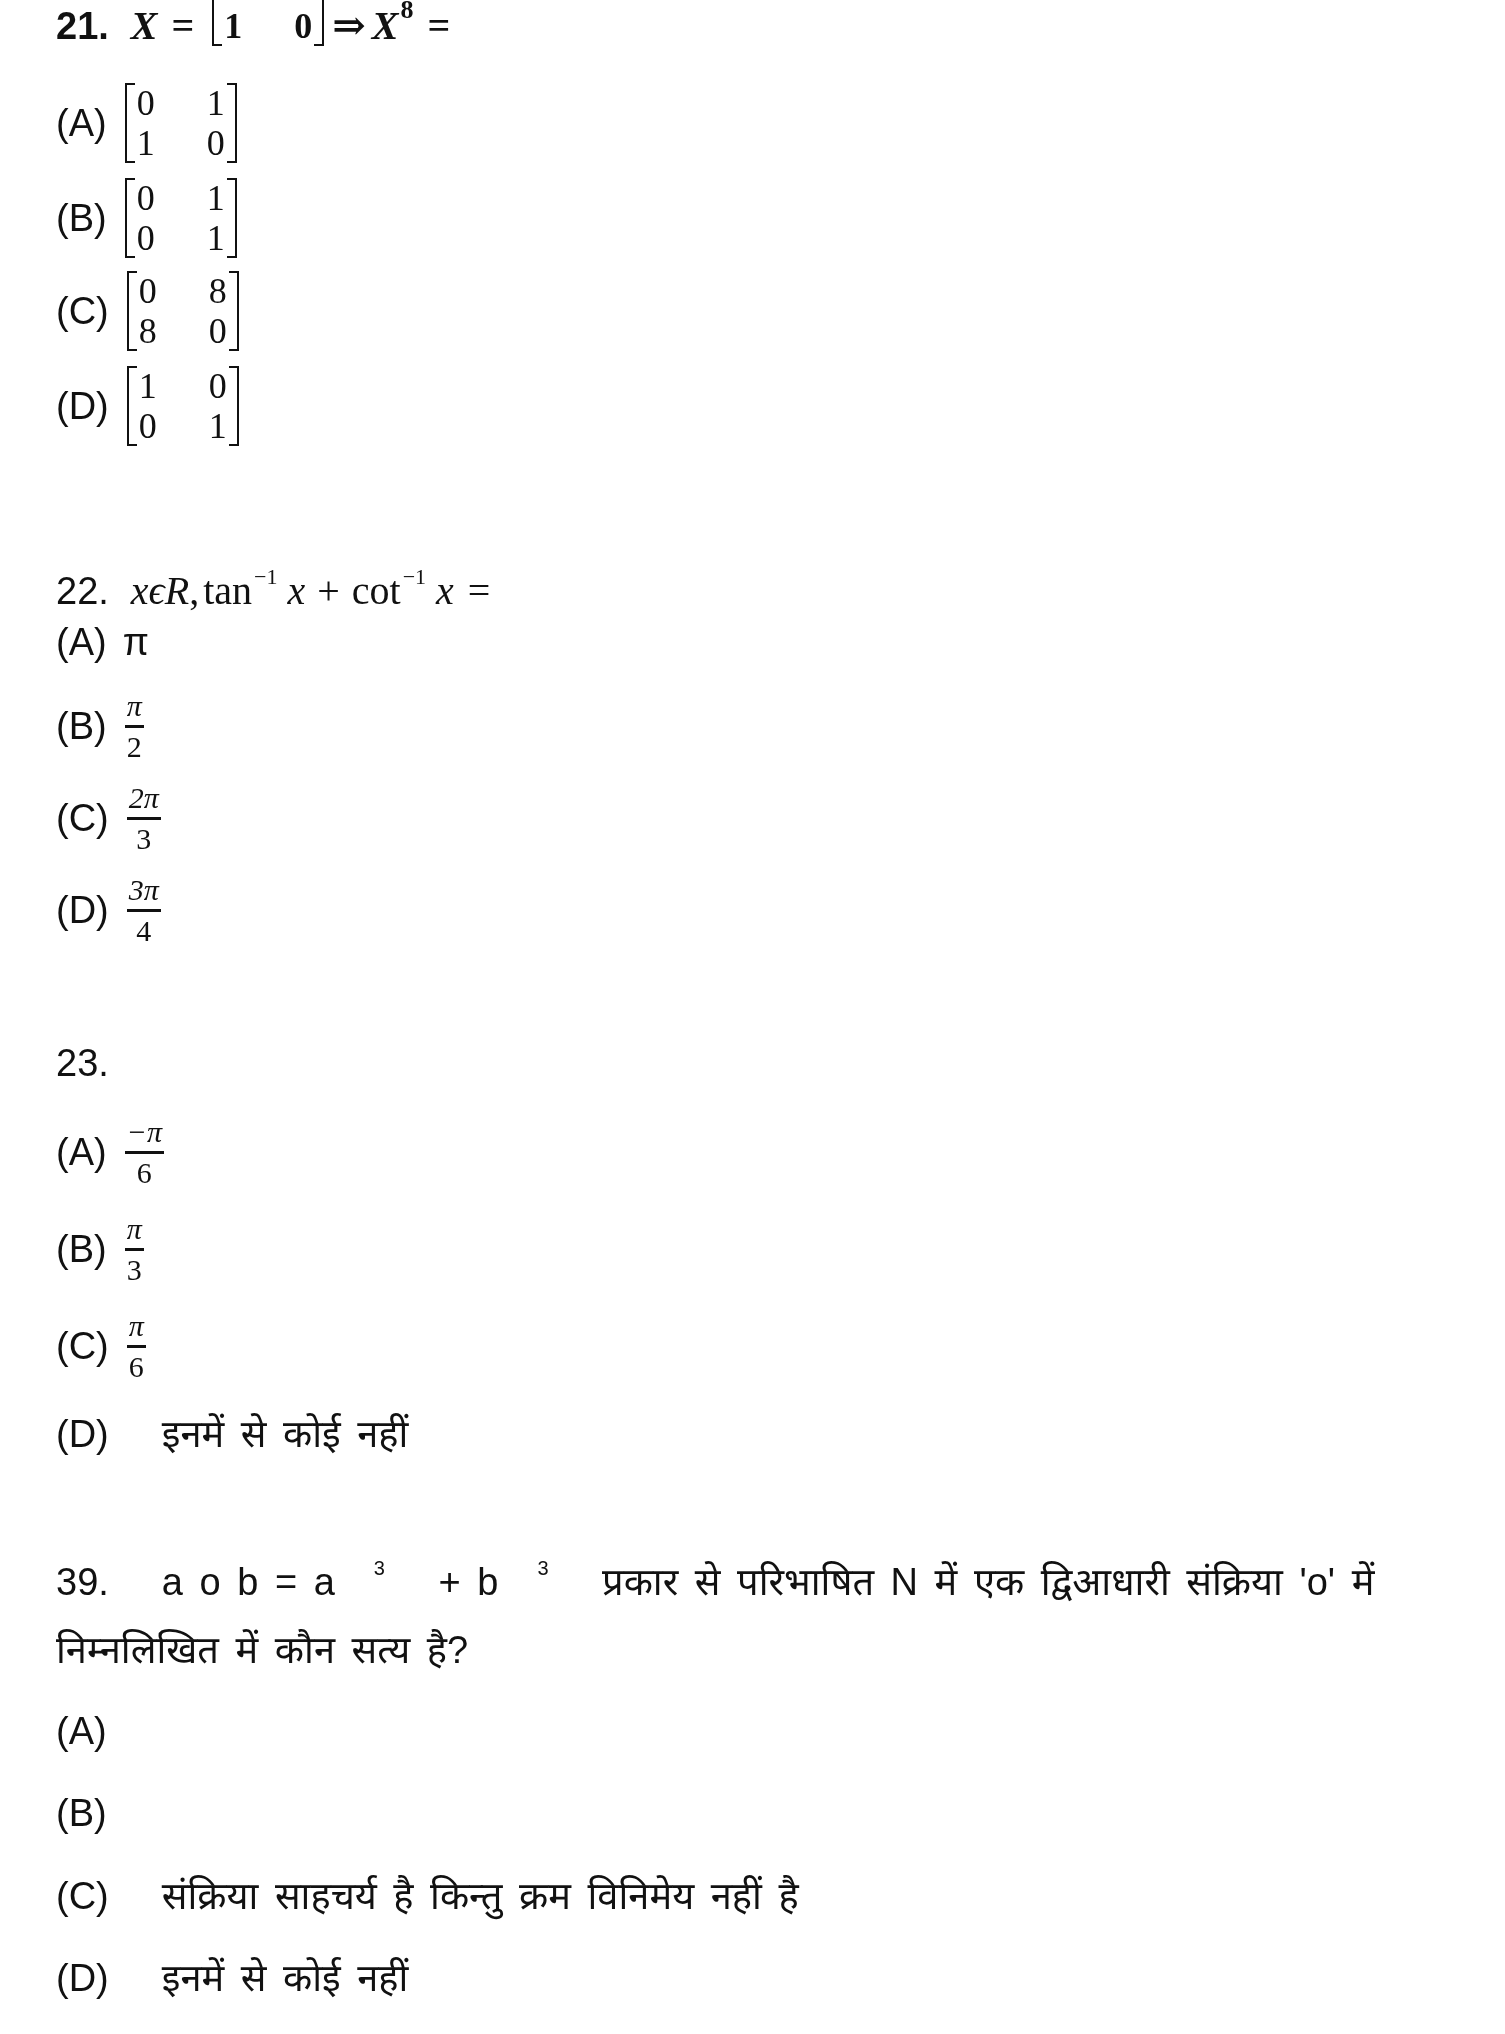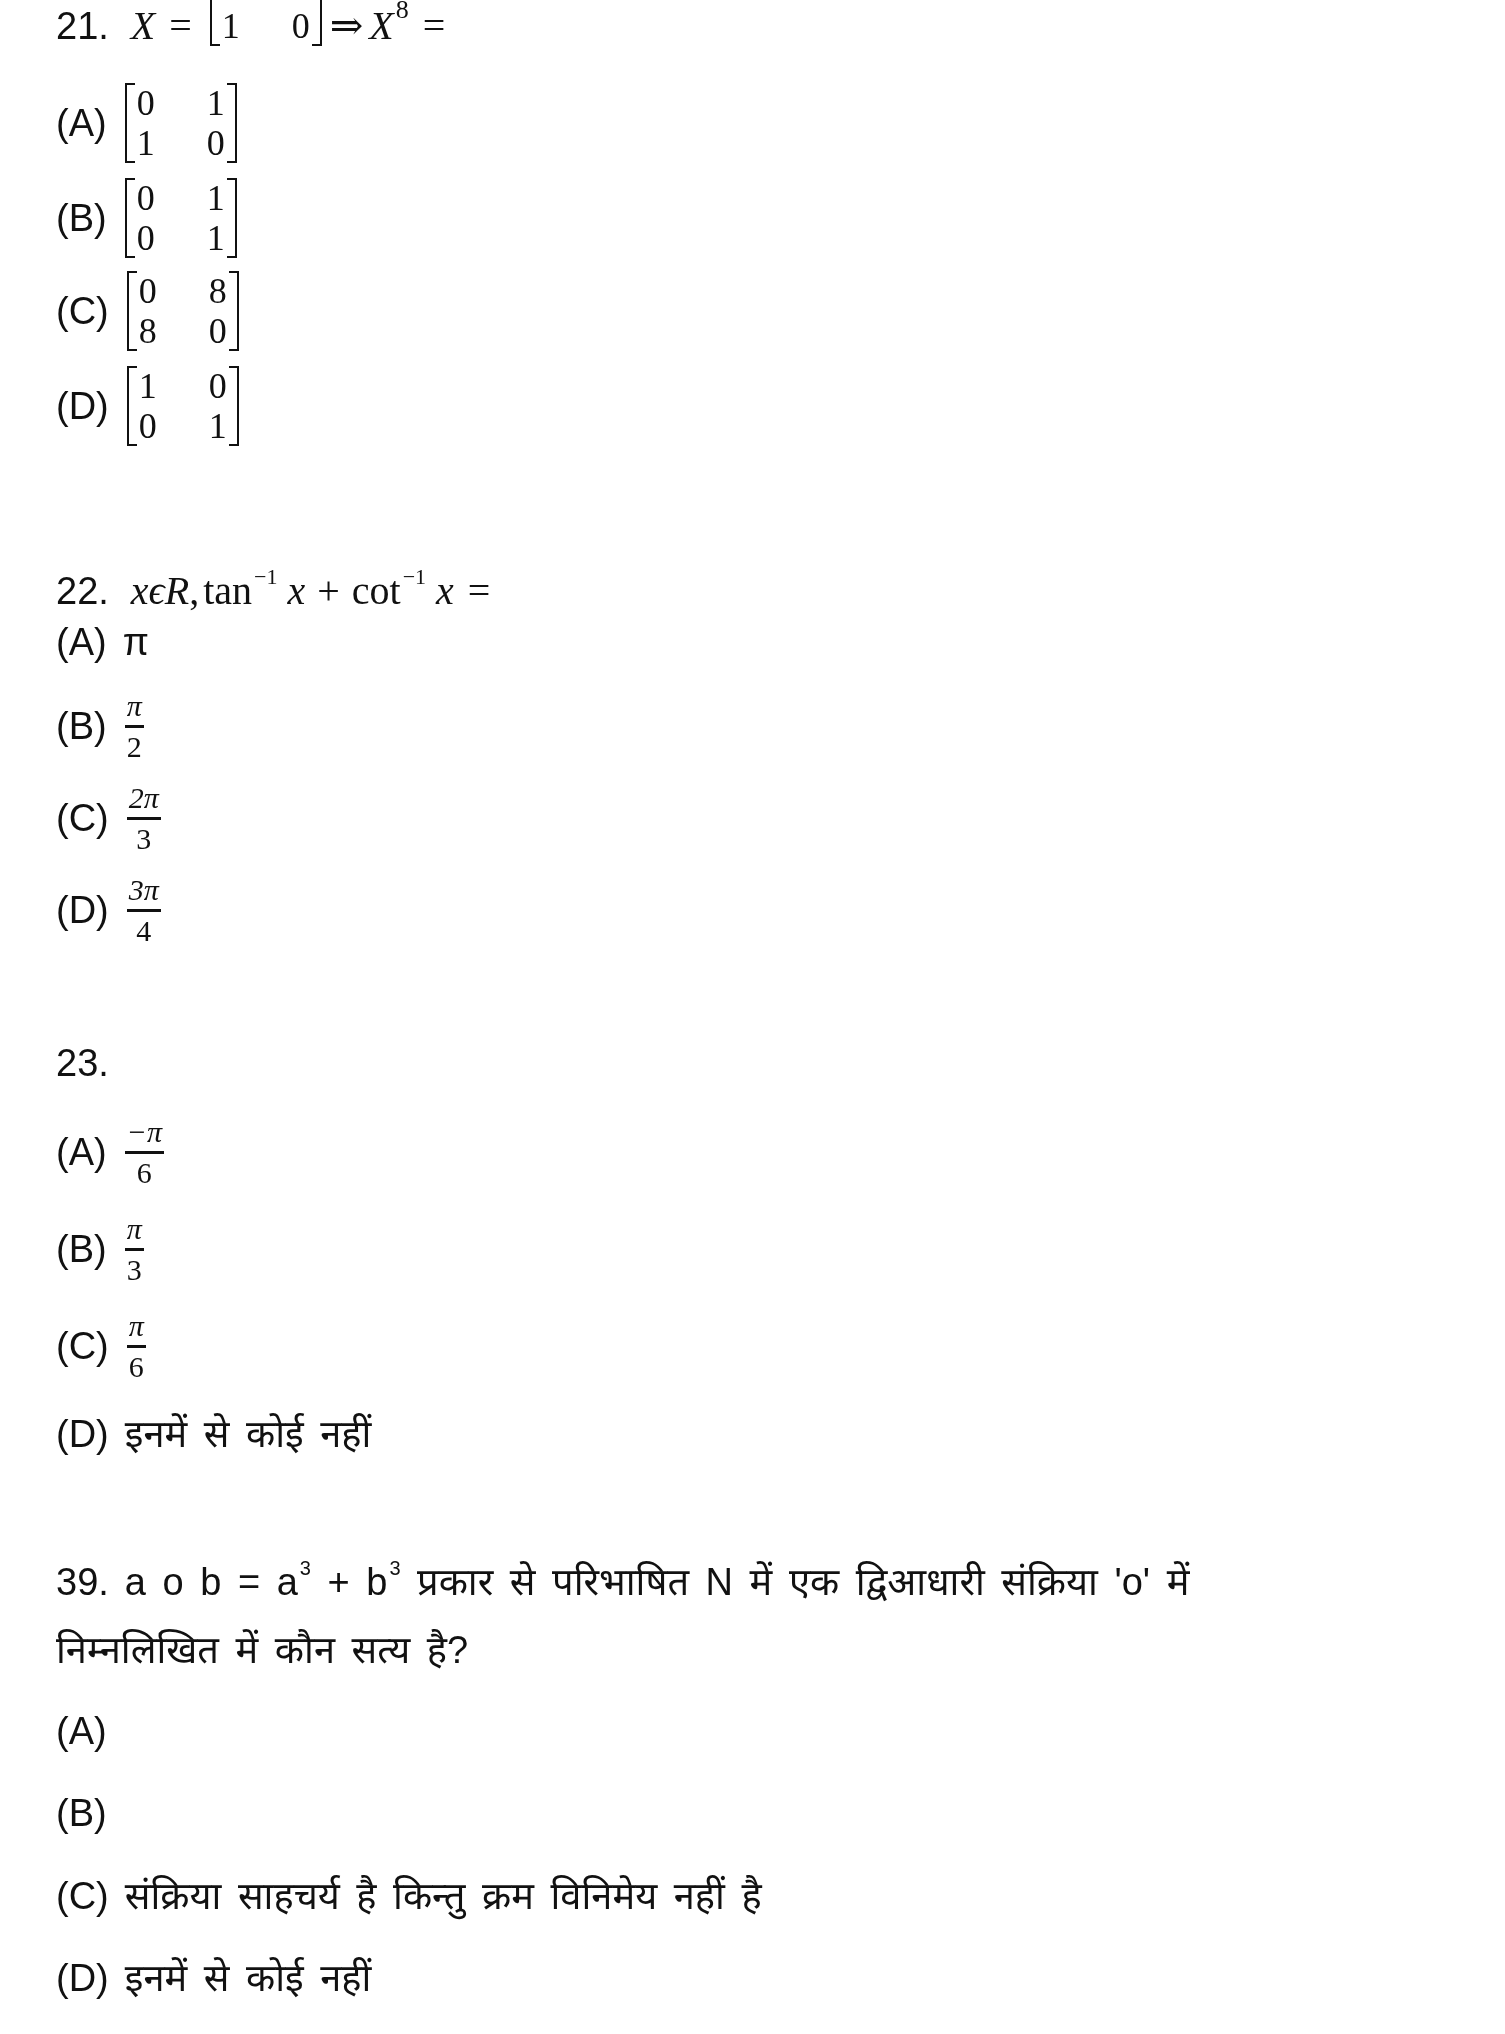--- a/index.html
+++ b/index.html
@@ -19,26 +19,26 @@
   .br.r { border-right:2.5px solid #111; }
   .mgrid { display:grid; grid-template-columns:44px 44px; grid-auto-rows:40px; padding:0 2px; }
   .mgrid span { display:flex; align-items:center; }
   .mgrid span:nth-child(2n) { justify-content:flex-end; }
   .frac { display:inline-flex; flex-direction:column; align-items:center; margin-left:18px;
           font-family:"Liberation Serif", "DejaVu Serif", serif; font-size:30px; line-height:1.05; }
   .frac .num { font-style:italic; padding:0 2px; }
   .frac .bar { height:3px; background:#111; align-self:stretch; margin:3px 0; }
   .frac .den { }
   .txt { margin-left:16px; word-spacing:6px; }
-  .q { word-spacing:6px; }
+  .q { word-spacing:6px;gap:37px; }
 </style>
 </head>
 <body>
 
-<div class="line" style="top:0px; height:52px;">
+<div class="line" style="top:0px; height:52px;font-weight:bold;">
   <span class="lbl">21.</span>
   <span class="math mi" style="margin-left:22px">X</span>
   <span class="math" style="margin-left:14px">=</span>
   <span class="matrix" style="margin-top:-40px">
     <span class="br l"></span>
     <span class="mgrid">
       <span>0</span>
       <span>1</span>
       <span>1</span>
       <span>0</span>

